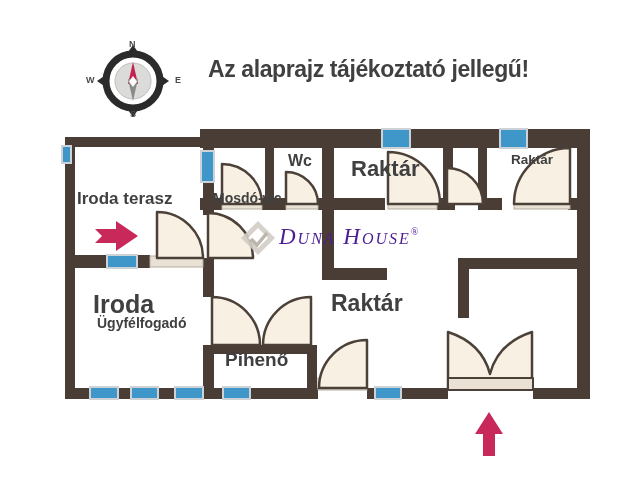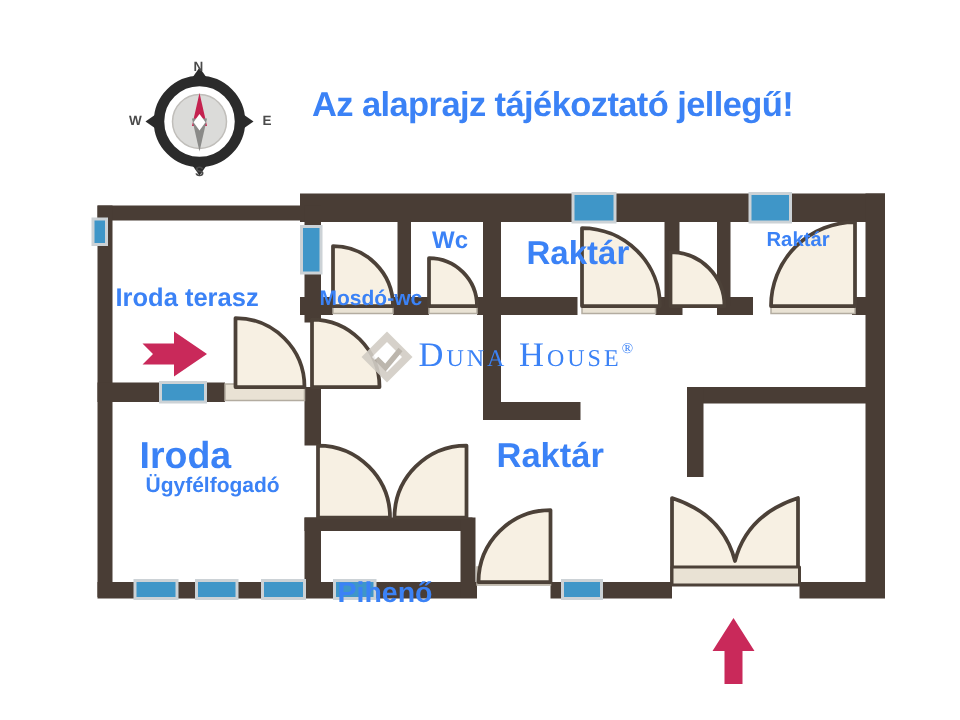--- a/index.html
+++ b/index.html
@@ -1,25 +1,25 @@
 <!DOCTYPE html>
 <html><head>
 <meta charset="utf-8">
 <style>
   html,body{margin:0;padding:0;background:#ffffff;}
   #stage{position:relative;width:640px;height:480px;background:#ffffff;overflow:hidden;
          font-family:"Liberation Sans",sans-serif;}
   #plan-svg{position:absolute;left:0;top:0;}
   .lbl{position:absolute;font-family:"Liberation Sans",sans-serif;font-weight:700;
-       color:#3b82f6;white-space:nowrap;line-height:1;}
+       color:#404040;white-space:nowrap;line-height:1;}
   .title{font-size:23px;font-weight:800;letter-spacing:-0.4px;}
   .compass-letter{font-size:9px;font-weight:700;color:#4a4a4a;}
   .watermark{position:absolute;left:279px;top:224px;font-family:"Liberation Serif",serif;
              font-variant:small-caps;font-weight:400;font-size:23px;letter-spacing:2px;
-             color:#3b82f6;white-space:nowrap;}
+             color:#4c1d95;white-space:nowrap;font-style:italic;}
   .watermark sup{font-size:10px;letter-spacing:0;}
 </style>
 </head>
 <body>
 
 <div id="stage">
 
   <svg id="plan-svg" width="640" height="480" viewBox="0 0 640 480">
 
     <g fill="#493d35">
@@ -141,15 +141,15 @@
   <div class="watermark"><span>Duna House</span><sup>®</sup></div>
 
   <div class="lbl" style="left:77px;top:190px;font-size:17px;">Iroda terasz</div>
   <div class="lbl" style="left:213px;top:147px;font-size:14px;margin-top:44px;">Mosdó-wc</div>
   <div class="lbl" style="left:288px;top:153px;font-size:16px;">Wc</div>
   <div class="lbl" style="left:351px;top:158px;font-size:22px;font-weight:800;">Raktár</div>
   <div class="lbl" style="left:511px;top:153px;font-size:13.5px;">Raktár</div>
   <div class="lbl" style="left:93px;top:280px;font-size:25px;font-weight:800;margin-top:12px;">Iroda</div>
   <div class="lbl" style="left:97px;top:316px;font-size:14px;">Ügyfélfogadó</div>
   <div class="lbl" style="left:331px;top:292px;font-size:23px;font-weight:800;">Raktár</div>
-  <div class="lbl" style="left:225px;top:350px;font-size:19px;margin-top:36px;">Pihenő</div>
+  <div class="lbl" style="left:225px;top:350px;font-size:19px;">Pihenő</div>
 
 </div>
 
 </body></html>

